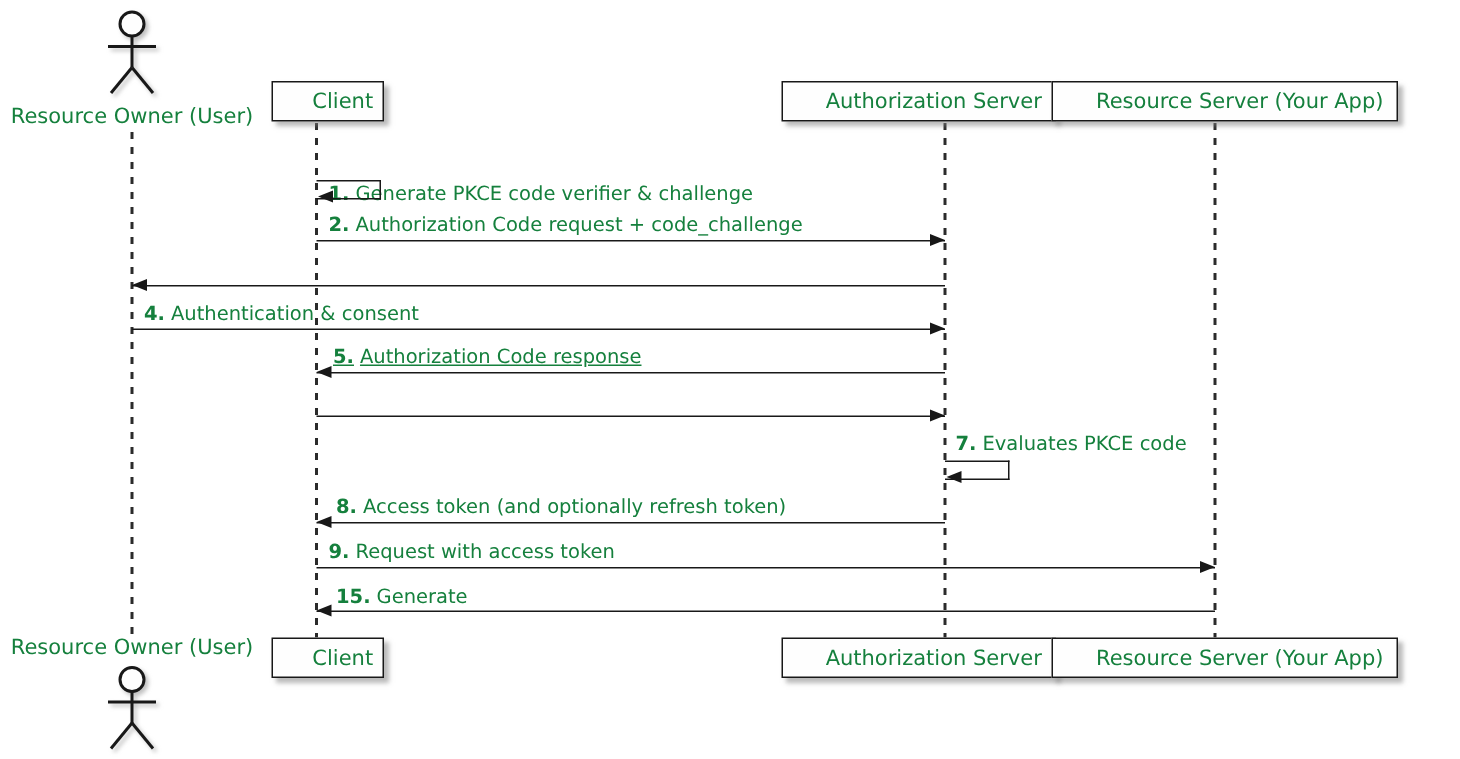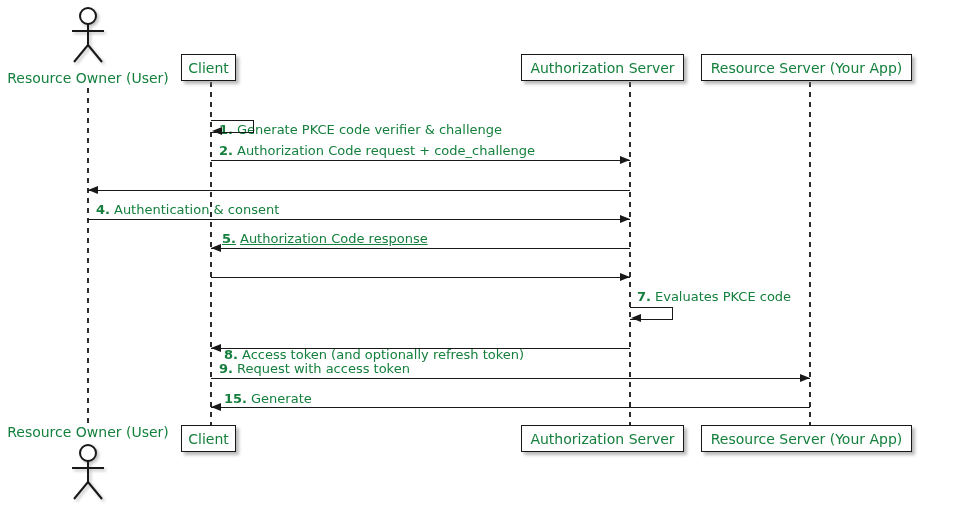--- a/index.html
+++ b/index.html
@@ -27,20 +27,21 @@
     position: absolute;
     height: 25px;
     background: #fefefe;
     border: 1.5px solid #181818;
     box-shadow: 3px 3px 3px rgba(130,130,130,0.55);
     display: flex;
     align-items: center;
     justify-content: center;
     font-size: 14px;
     white-space: nowrap;
+    padding-left: 20px;
   }
   
   .actor-label {
     position: absolute;
     width: 176px;
     text-align: center;
     font-size: 14px;
     white-space: nowrap;
   }
   .actor-svg { position: absolute; filter: drop-shadow(2.5px 2.5px 1.5px rgba(140,140,140,0.55)); }
@@ -126,21 +127,21 @@
 
   <div class="msg-line" style="left:211px; top:277px; width:419px;"></div>
   <div class="arr right" style="left:620px; top:273px;"></div>
 
   <div class="msg-label" style="left:637px; top:289px;text-align:right;">
     <span class="num">7.</span><span>Evaluates PKCE code</span>
   </div>
   <div class="self-loop" style="left:630px; top:307px;"></div>
   <div class="arr left" style="left:631px; top:314px;"></div>
 
-  <div class="msg-label" style="left:224px; top:331px;margin-top:16px;">
+  <div class="msg-label" style="left:224px; top:331px;">
     <span class="num">8.</span><span>Access token (and optionally refresh token)</span>
   </div>
   <div class="msg-line" style="left:211px; top:348px; width:419px;"></div>
   <div class="arr left" style="left:211px; top:344px;"></div>
 
   <div class="msg-label" style="left:219px; top:361px;">
     <span class="num">9.</span><span>Request with access token</span>
   </div>
   <div class="msg-line" style="left:211px; top:378px; width:599px;"></div>
   <div class="arr right" style="left:800px; top:374px;"></div>

